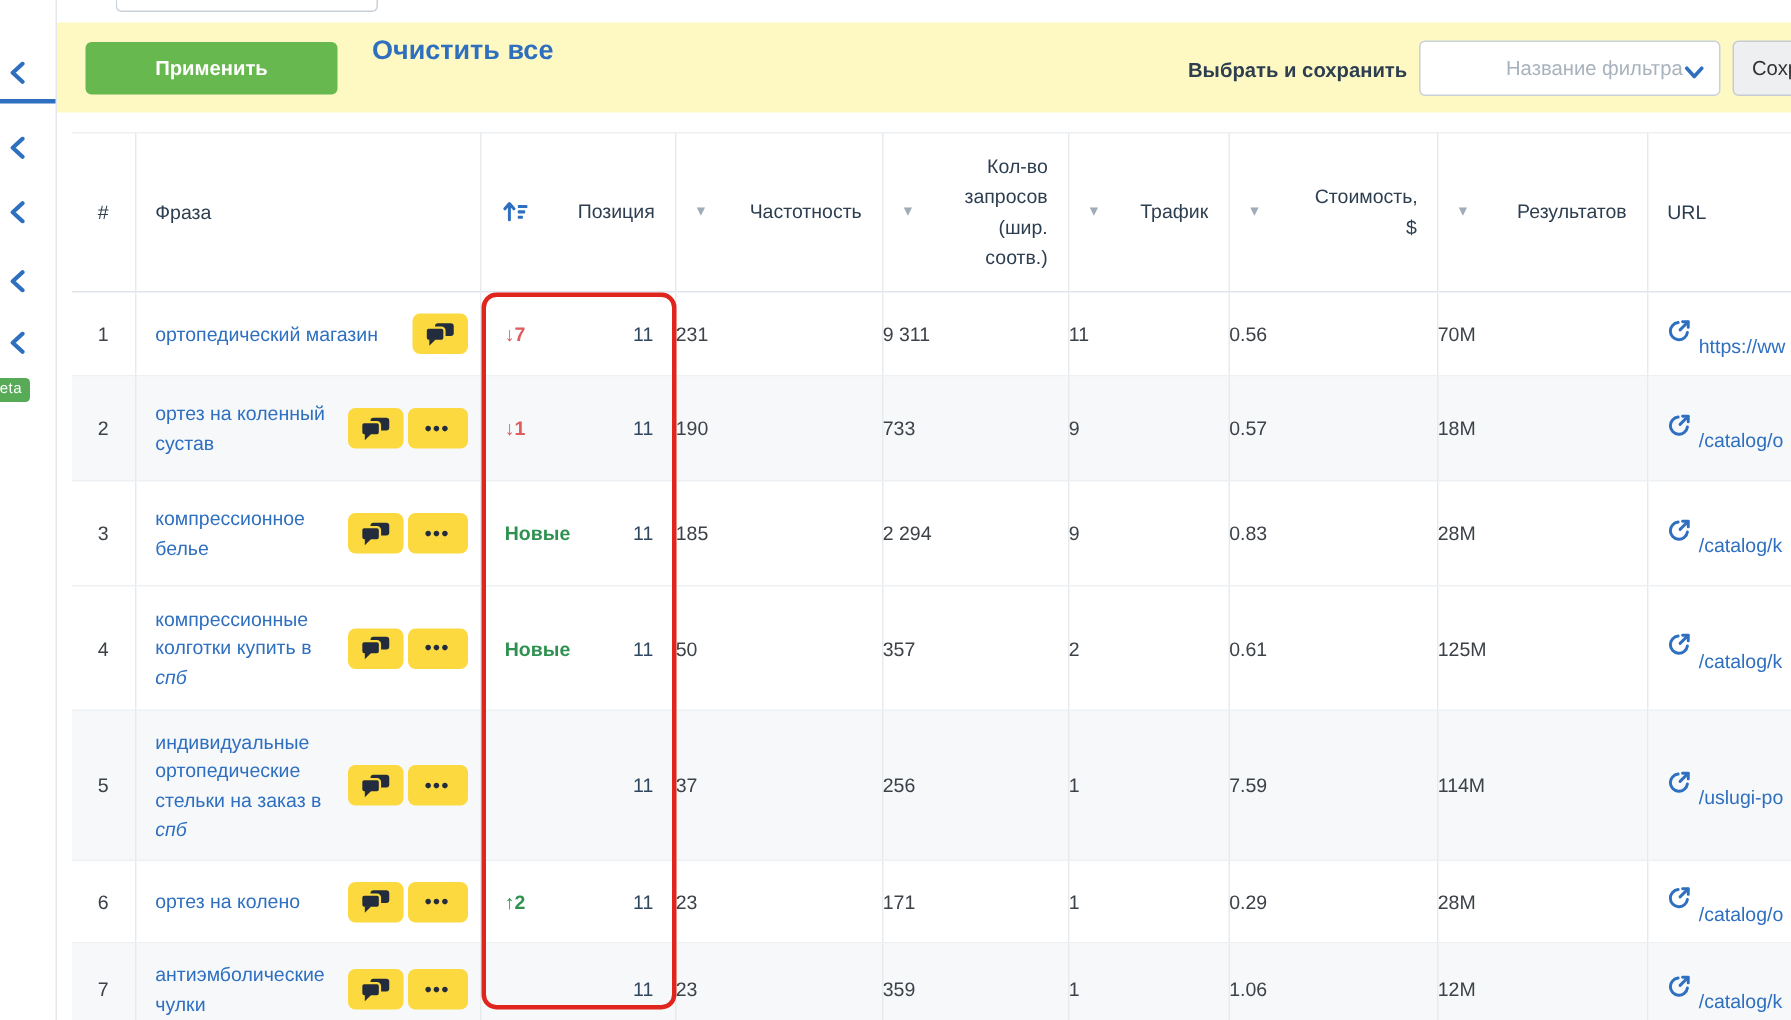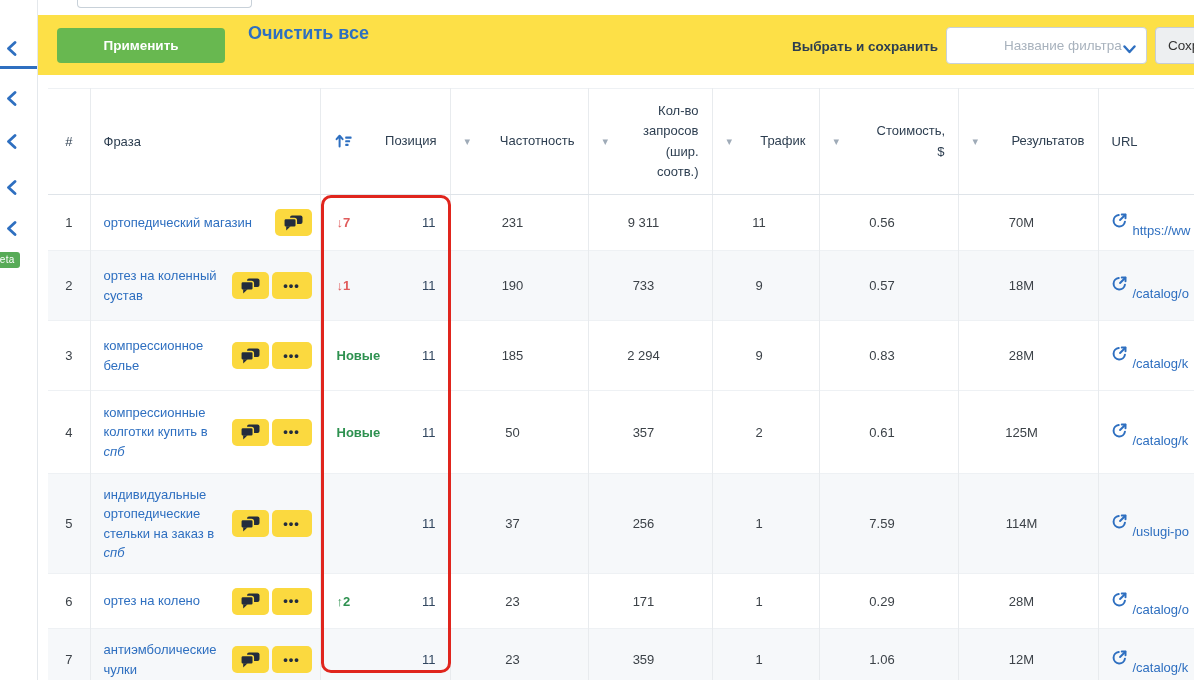--- a/index.html
+++ b/index.html
@@ -19,21 +19,21 @@
   .beta-badge { position:absolute; left:-11px; top:252px; background:#57ab57; color:#fff;
     font-size:10px; line-height:1; padding:3px 5px; border-radius:3px; letter-spacing:.3px; }
 
   
   .main { position:absolute; left:38px; top:0; width:1156px; height:680px; }
 
   .top-strip { position:relative; height:15px; background:#fff; }
   .input-remnant { position:absolute; left:39px; top:-6px; width:175px; height:14px;
     background:#fff; border:1px solid #c8d1d9; border-top:none; border-radius:0 0 4px 4px; }
 
-  .filter-bar { position:absolute; left:0; top:15px; width:100%; height:60px; background:#fde047; }
+  .filter-bar { position:absolute; left:0; top:15px; width:100%; height:60px; background:#fef9c3; }
   .apply-btn { position:absolute; left:19px; top:13px; width:168px; height:35px;
     background:#68b850; color:#fff; font-weight:bold; font-size:13.5px; border:none;
     border-radius:4px; cursor:pointer; font-family:inherit; }
   .clear-link { position:absolute; left:210px; top:8px; color:#2e6fc0; font-size:18px;
     font-weight:bold; text-decoration:none; cursor:pointer; }
   .save-label { position:absolute; left:754px; top:24px; color:#2d3e50; font-size:13.5px;
     font-weight:bold; }
   .filter-select { position:absolute; left:908px; top:12px; width:201px; height:37px;
     background:#fff; border:1px solid #c8d1d9; border-radius:4px; cursor:pointer; }
   .filter-select .ph { position:absolute; left:12px; top:0; line-height:35px; font-size:13.5px;
@@ -61,21 +61,21 @@
   .h-url { text-align:left; padding-left:13px; }
   .h-flex { }
   .h-flex .inner { display:flex; align-items:center; justify-content:space-between;
     padding:0 13px 0 14px; }
   .h-lbl { text-align:right; line-height:1.55; }
   .h-lbl.narrow { max-width:68px; }
   .tri { color:#9fabb8; font-size:11px; line-height:1; }
   .sort-icon { display:inline-flex; }
 
   td.c-num { text-align:center; font-size:13px; color:#3c4248; }
-  td.c-r { text-align:center; padding-right:13px; font-size:13px; color:#3c4248; }
+  td.c-r { text-align:left; padding-right:13px; font-size:13px; color:#3c4248; }
   td.c-phrase { padding:6px 8px 6px 13px; }
   .phrase-wrap { display:flex; align-items:center; }
   .phrase { flex:1; color:#2e6fc0; font-size:13px; line-height:1.5; cursor:pointer; }
   .phrase i { }
   .badges { display:flex; gap:3px; margin-left:4px; }
   .badge { width:37px; height:27px; background:#fbd93f; border-radius:5px;
     display:flex; align-items:center; justify-content:center; cursor:pointer; }
   .badge.more { width:40px; }
   .dots { color:#232c3d; font-size:13px; font-weight:bold; letter-spacing:1px; line-height:0; }
 

